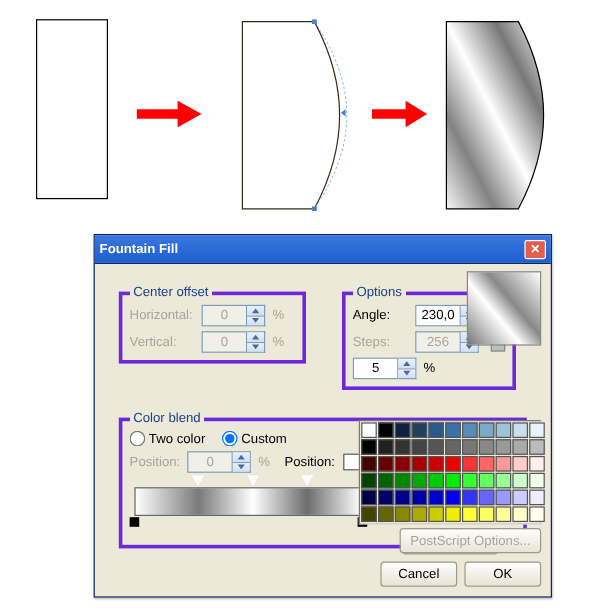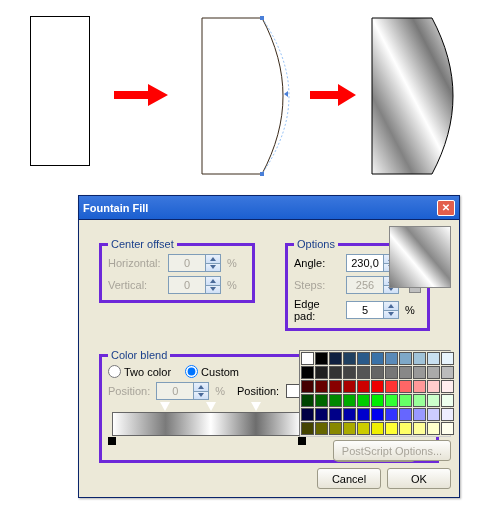--- a/index.html
+++ b/index.html
@@ -177,21 +177,20 @@
             <span class="spinner">
               <input disabled="" value="256" style="">
               <span class="spb">
                   <span></span>
                   <span></span>
                 </span>
             </span>
             <span class="lockicon"></span>
           </div>
           <div class="row">
-            <span class="lbl" style="width:48px">Edge pad:</span>
             <span class="spinner">
               <input value="5" style="">
               <span class="spb">
                   <span></span>
                   <span></span>
                 </span>
             </span>
             <span style="margin-left:2px">%</span>
           </div>
         </fieldset>

